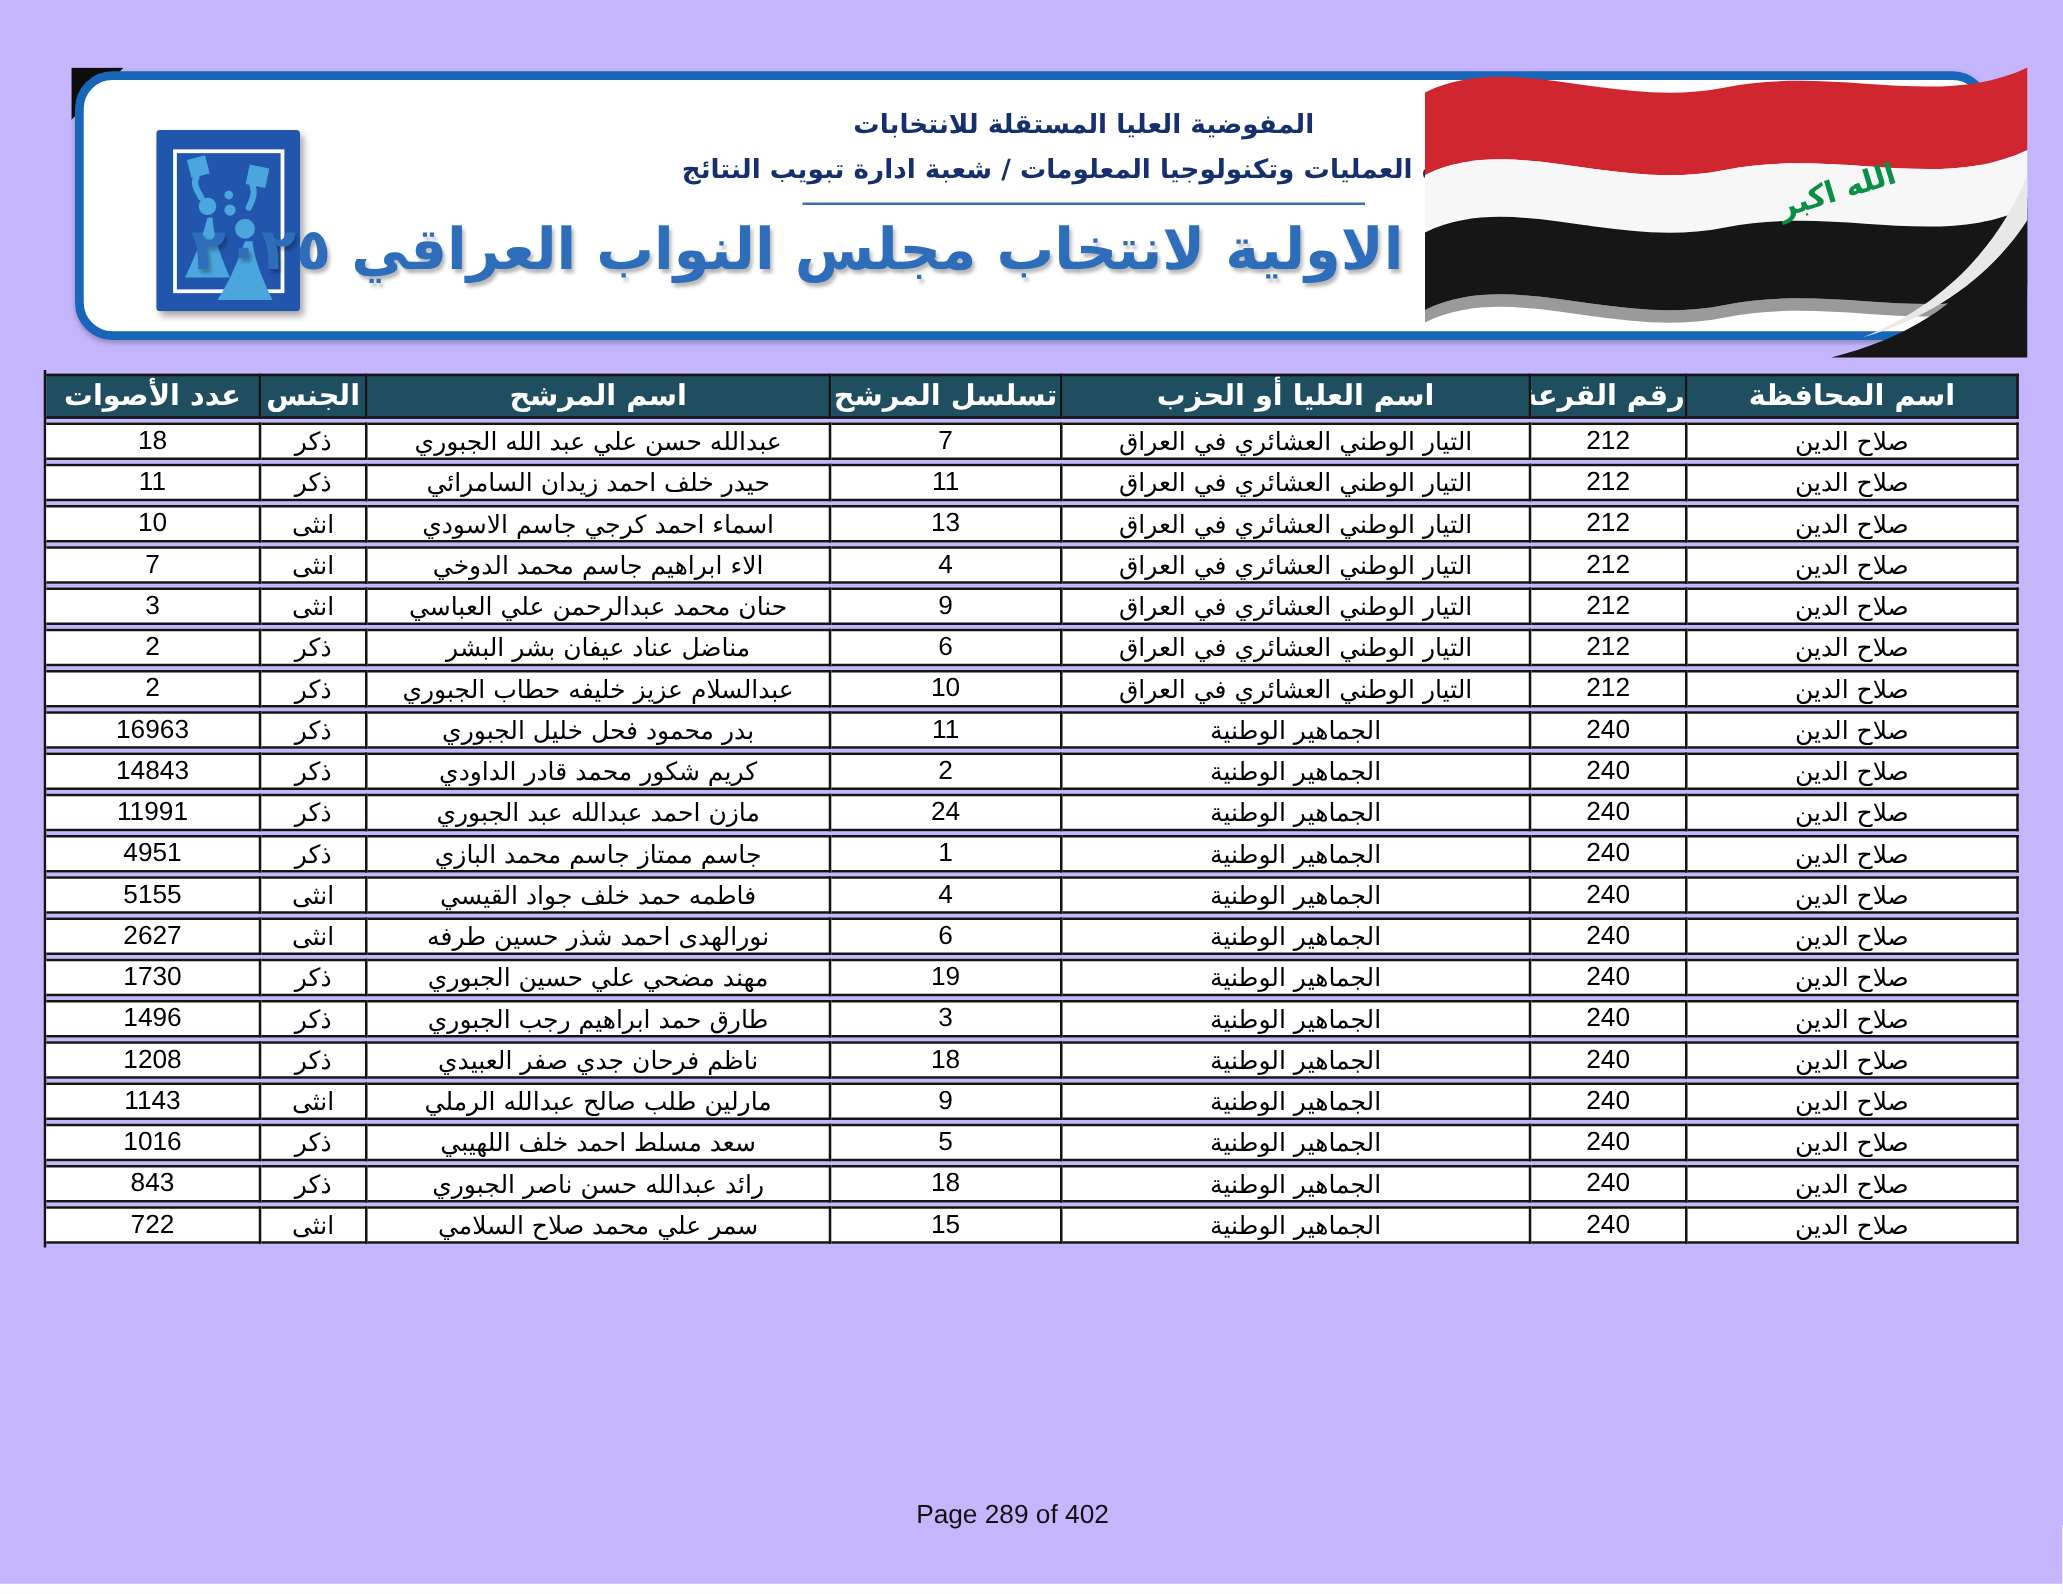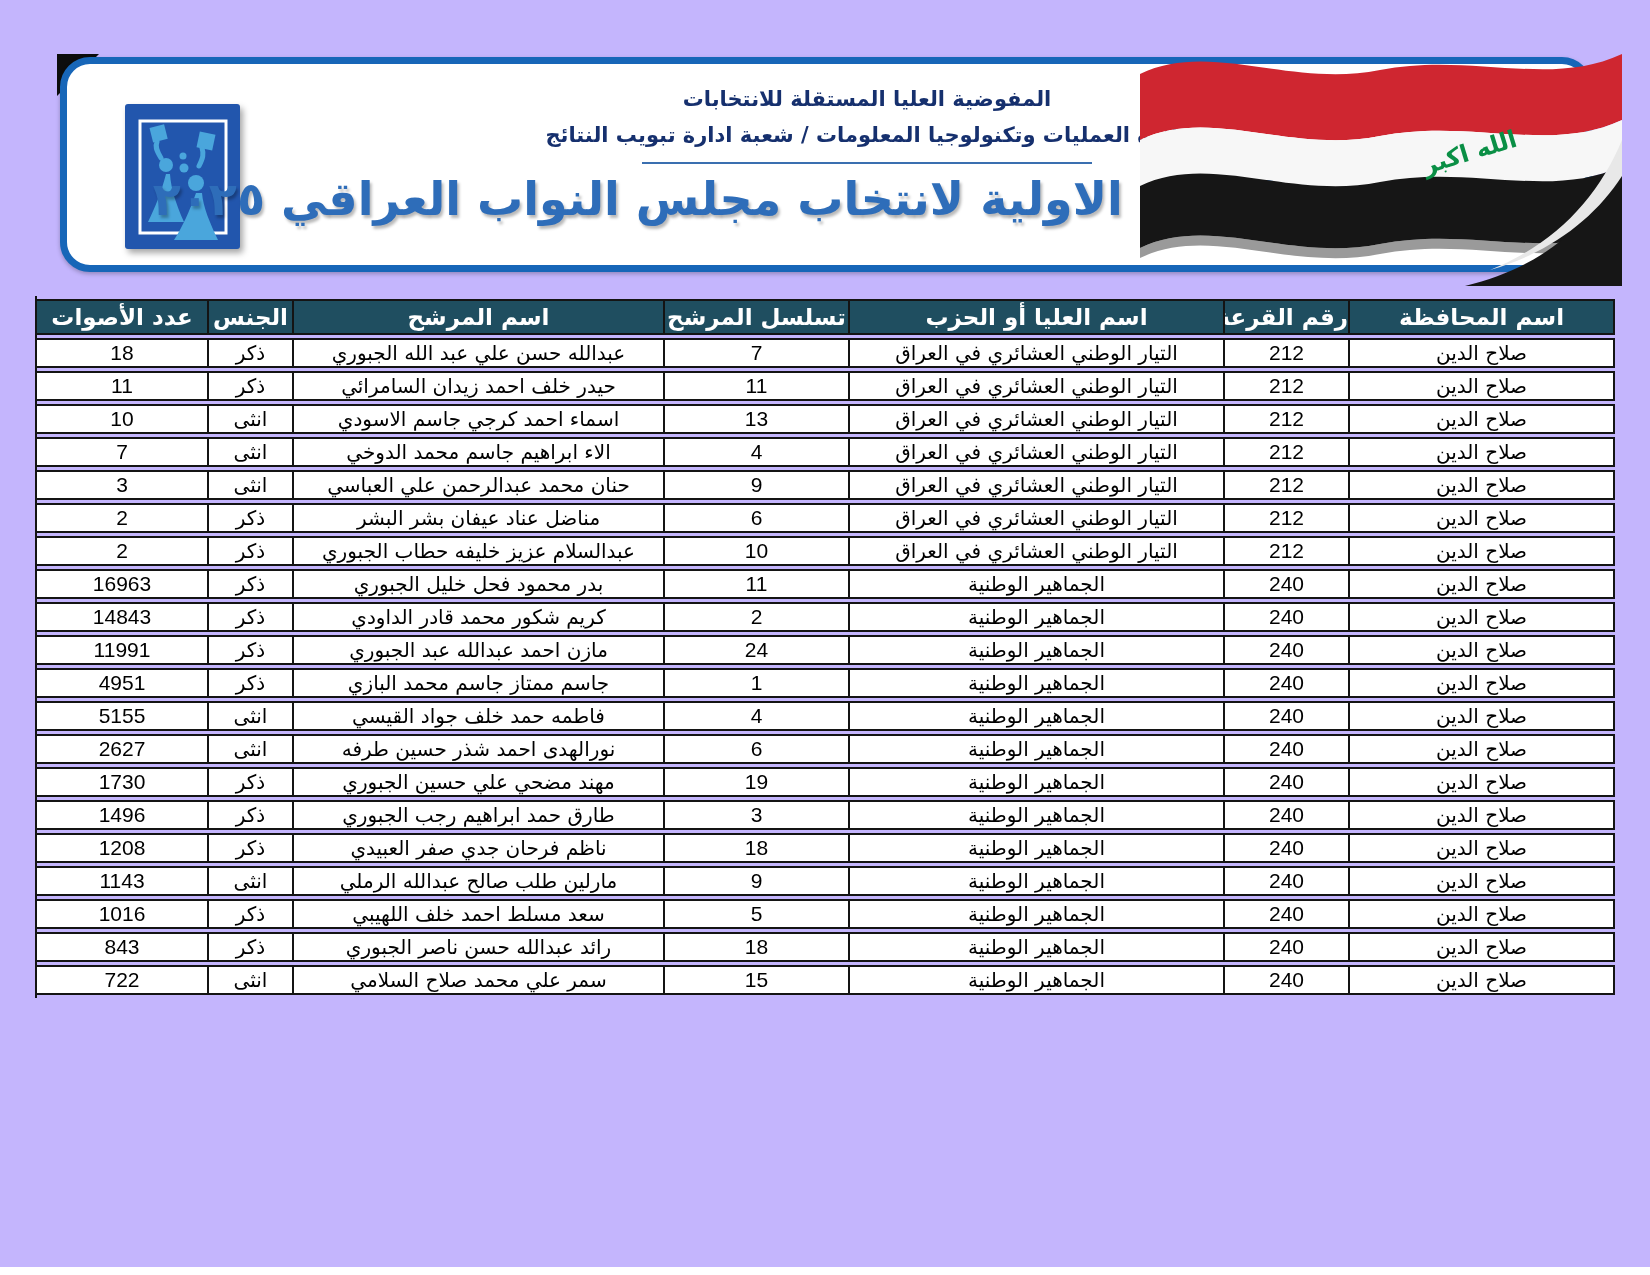--- a/index.html
+++ b/index.html
@@ -323,13 +323,14 @@
     <td class="num">240</td>
     <td>الجماهير الوطنية</td>
     <td class="num">15</td>
     <td>سمر علي محمد صلاح السلامي</td>
     <td>انثى</td>
     <td class="num">722</td>
   </tr>
 </tbody>
   </table>
 
+  <div class="footer">Page 289 of 402</div>
 </div>
 
 </body></html>

